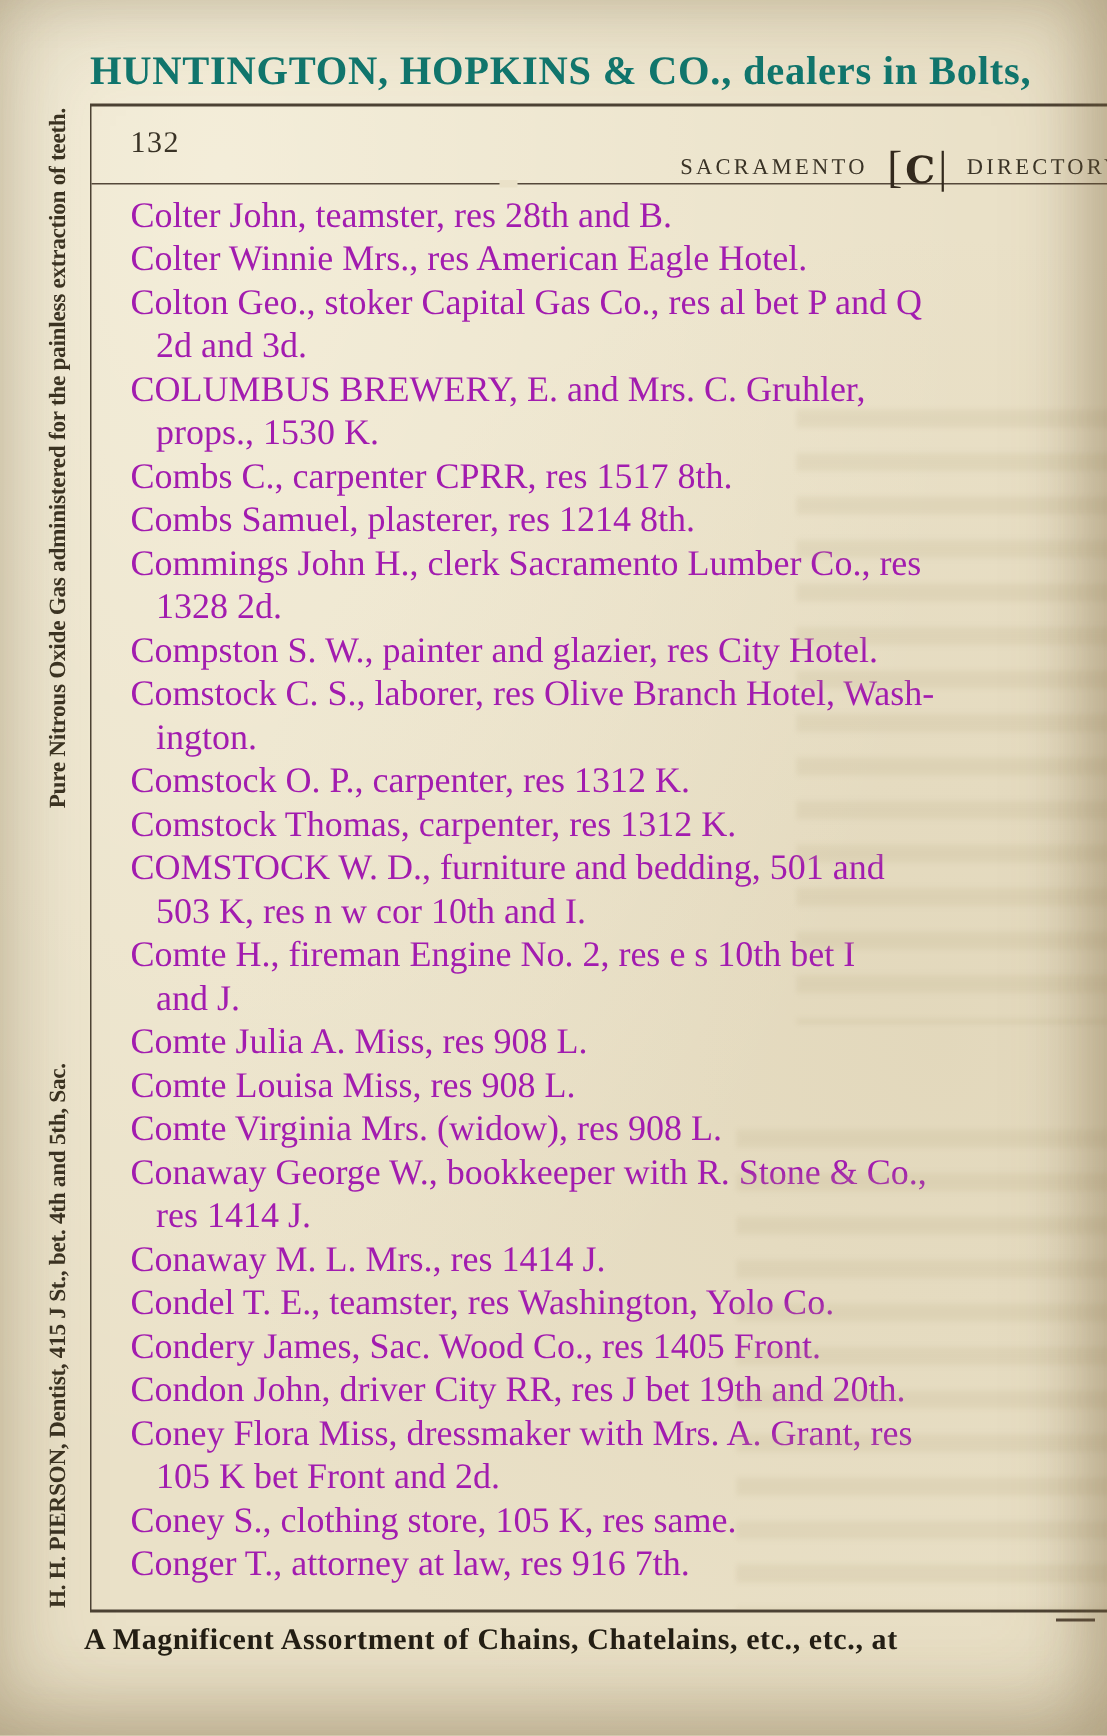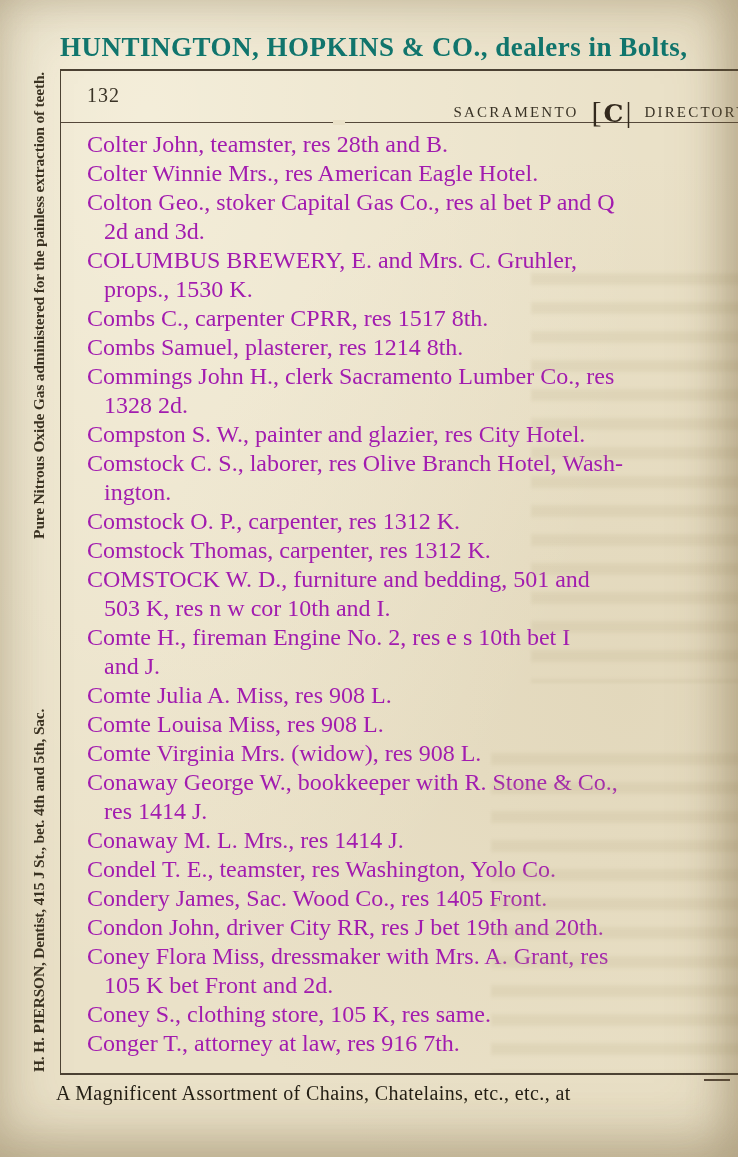--- a/index.html
+++ b/index.html
@@ -73,21 +73,21 @@
   }
   .ghost.g1{left:470px;top:140px;width:220px;height:420px;}
   .ghost.g2{left:430px;top:620px;width:250px;height:400px;}
 
   
   .edge-dash{position:absolute;left:704px;top:1079px;width:26px;height:2px;background:#55483a;}
 
   
   .banner-bottom{
     position:absolute;left:56px;top:1082px;width:660px;
-    font-size:20px;font-weight:normal;letter-spacing:.4px;color:#241f15;white-space:nowrap;
+    font-size:20px;font-weight:bold;letter-spacing:.4px;color:#241f15;white-space:nowrap;
   }
 
   
   .sidebar-vert{
     position:absolute;left:22px;top:1072px;width:1000px;height:34px;
     transform:rotate(-90deg);transform-origin:0 0;
     display:flex;align-items:center;justify-content:space-between;
     font-size:15.5px;font-weight:bold;letter-spacing:-.2px;color:#3a3222;white-space:nowrap;
   }
 </style>

